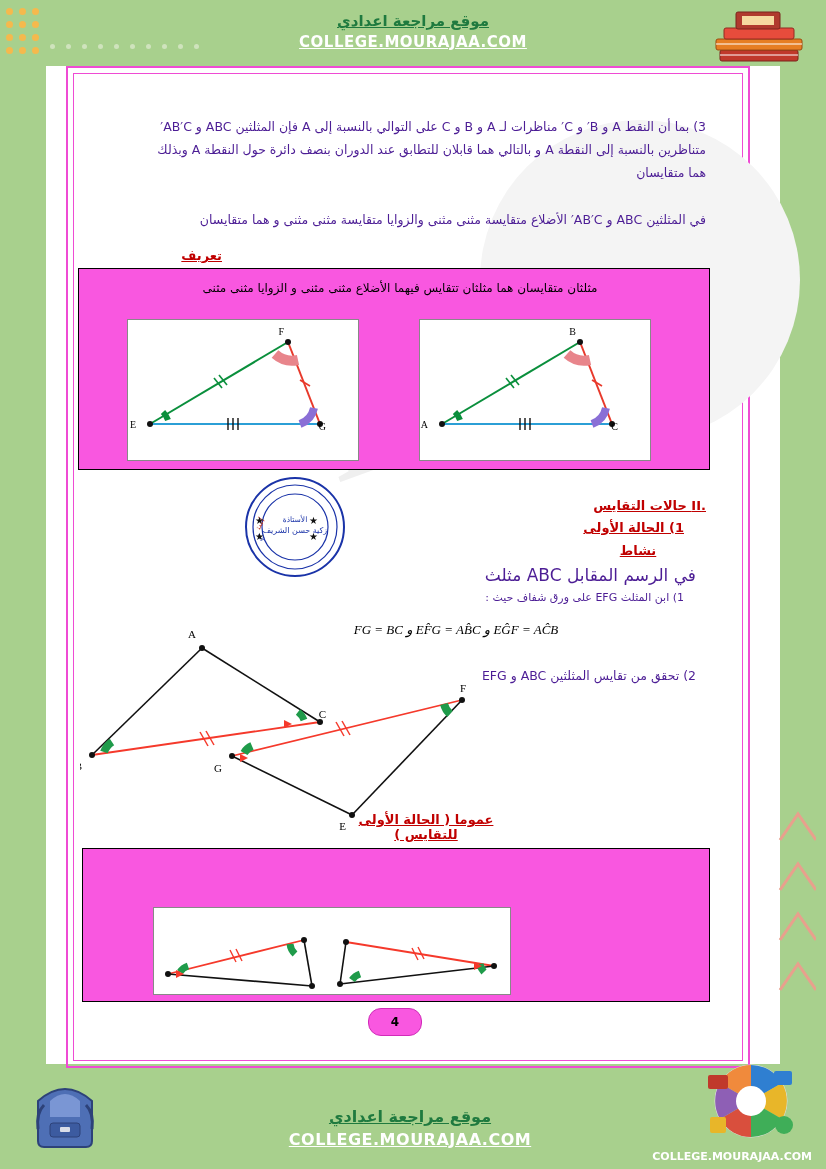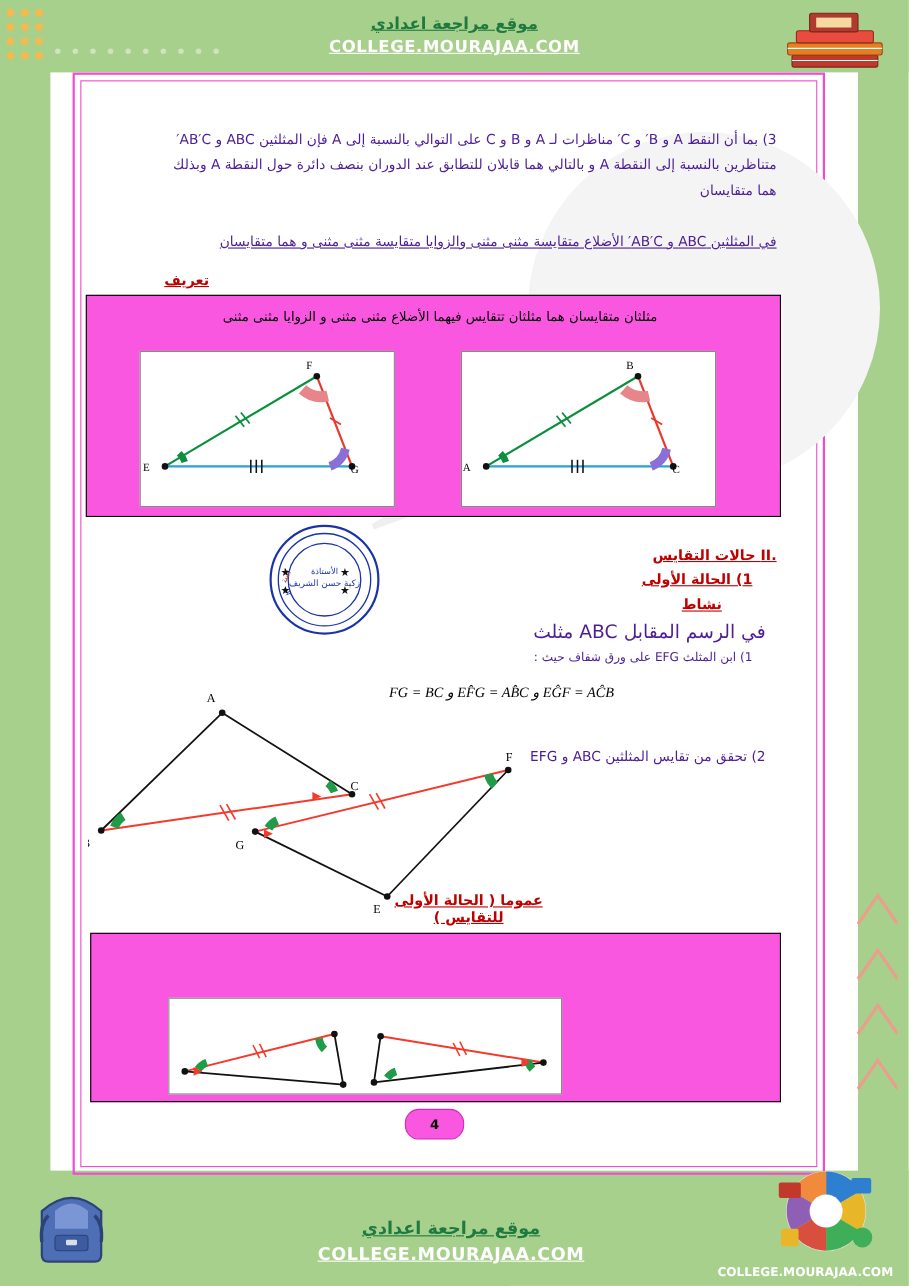--- a/index.html
+++ b/index.html
@@ -77,21 +77,21 @@
     position:absolute;left:480px;top:120px;width:320px;height:320px;border-radius:50%;
     background:#f4f4f4;
   }
 
   
   .ar{
     direction:rtl;text-align:right;font-family:"DejaVu Sans","Liberation Sans",sans-serif;
     font-size:12.5px;color:#4c1d95;line-height:23px;
   }
   .txt-p1{position:absolute;right:120px;top:115px;width:560px;}
-  .txt-p2{position:absolute;right:120px;top:208px;width:560px;text-decoration:underline;}
+  .txt-p2{position:absolute;right:120px;top:208px;width:560px;}
 
   .section-label{
     position:absolute;color:#c00000;font-weight:bold;font-size:13px;
     text-decoration:underline;
   }
 
   
   .magenta-box{
     position:absolute;background:#f957e0;border:1px solid #000;
   }
@@ -189,21 +189,21 @@
 <div class="pink-frame">
   <div class="pink-frame-inner"></div>
 </div>
 
 <div class="wm-circle"></div>
 <div class="watermark">PDF</div>
 
 <div class="ar txt-p1">3)  بما أن النقط A و B′ و C′ مناظرات لـ A و B و C على التوالي بالنسبة إلى A فإن المثلثين ABC و AB′C′ متناظرين بالنسبة إلى النقطة A و بالتالي هما قابلان للتطابق عند الدوران بنصف دائرة حول النقطة A وبذلك هما متقايسان</div>
 <div class="ar txt-p2">في المثلثين ABC و AB′C′ الأضلاع متقايسة مثنى مثنى والزوايا متقايسة مثنى مثنى و هما متقايسان</div>
 
-<div class="section-label" style="right:636px;top:248px;">تعريف</div>
+<div class="section-label" style="right:604px;top:248px;">تعريف</div>
 
 <div class="magenta-box" style="left:78px;top:268px;width:630px;height:200px;">
   <div class="magenta-text">مثلثان  متقايسان هما مثلثان تتقايس فيهما الأضلاع مثنى مثنى و الزوايا مثنى مثنى</div>
 
   <div class="inner-white" style="left:48px;top:50px;width:230px;height:140px;">
     <svg width="230" height="140" viewBox="0 0 230 140">
 
       <line x1="22" y1="104" x2="160" y2="22" stroke="#0a8f3c" stroke-width="2"></line>
       <line x1="160" y1="22" x2="192" y2="104" stroke="#e8392b" stroke-width="2"></line>
       <line x1="22" y1="104" x2="192" y2="104" stroke="#2b9fd6" stroke-width="2"></line>
@@ -274,21 +274,21 @@
   </svg>
 </div>
 
 <div class="section-label" style="right:120px;top:498px;width:140px;text-align:right;">.II    حالات التقايس</div>
 <div class="section-label" style="right:142px;top:520px;width:120px;text-align:right;">1)   الحالة الأولى</div>
 <div class="section-label" style="right:158px;top:543px;width:60px;text-align:center;text-decoration:underline;">نشاط</div>
 
 <div class="ar" style="position:absolute;right:130px;top:564px;width:330px;font-size:17px;">في الرسم المقابل ABC مثلث</div>
 <div class="ar" style="position:absolute;right:142px;top:586px;width:360px;font-size:11px;">1) ابن المثلث EFG على ورق شفاف حيث  :</div>
 <div class="math ctr" style="position:absolute;right:230px;top:622px;width:280px;font-size:13px;">EĜF = AĈB و EF̂G = AB̂C و FG = BC</div>
-<div class="ar" style="position:absolute;right:130px;top:664px;width:360px;font-size:12.5px;margin-top:12px;">2) تحقق من تقايس المثلثين ABC و EFG</div>
+<div class="ar" style="position:absolute;right:130px;top:664px;width:360px;font-size:12.5px;">2) تحقق من تقايس المثلثين ABC و EFG</div>
 
 <div style="position:absolute;left:80px;top:600px;width:420px;height:230px;">
   <svg width="420" height="230" viewBox="0 0 420 230">
 
     <line x1="122" y1="48" x2="12" y2="155" stroke="#111" stroke-width="1.6"></line>
     <line x1="122" y1="48" x2="240" y2="122" stroke="#111" stroke-width="1.6"></line>
     <line x1="12" y1="155" x2="240" y2="122" stroke="#f5392b" stroke-width="1.8"></line>
     <path d="M24 152 A20 20 0 0 1 32 142" fill="none" stroke="#1f9b4a" stroke-width="8"></path>
     <path d="M224 120 A18 18 0 0 0 218 112" fill="none" stroke="#1f9b4a" stroke-width="7"></path>
     <line x1="120" y1="132" x2="128" y2="146" stroke="#f5392b" stroke-width="1.5"></line>

